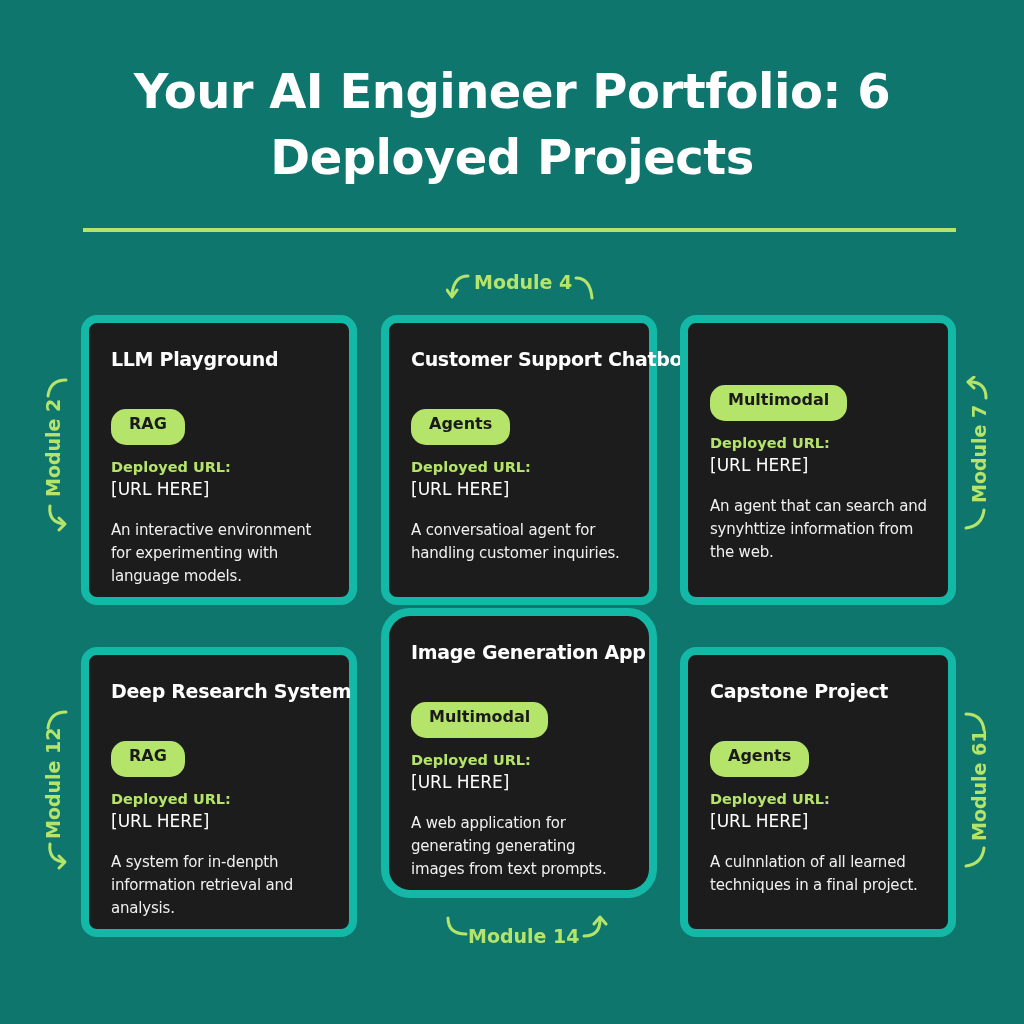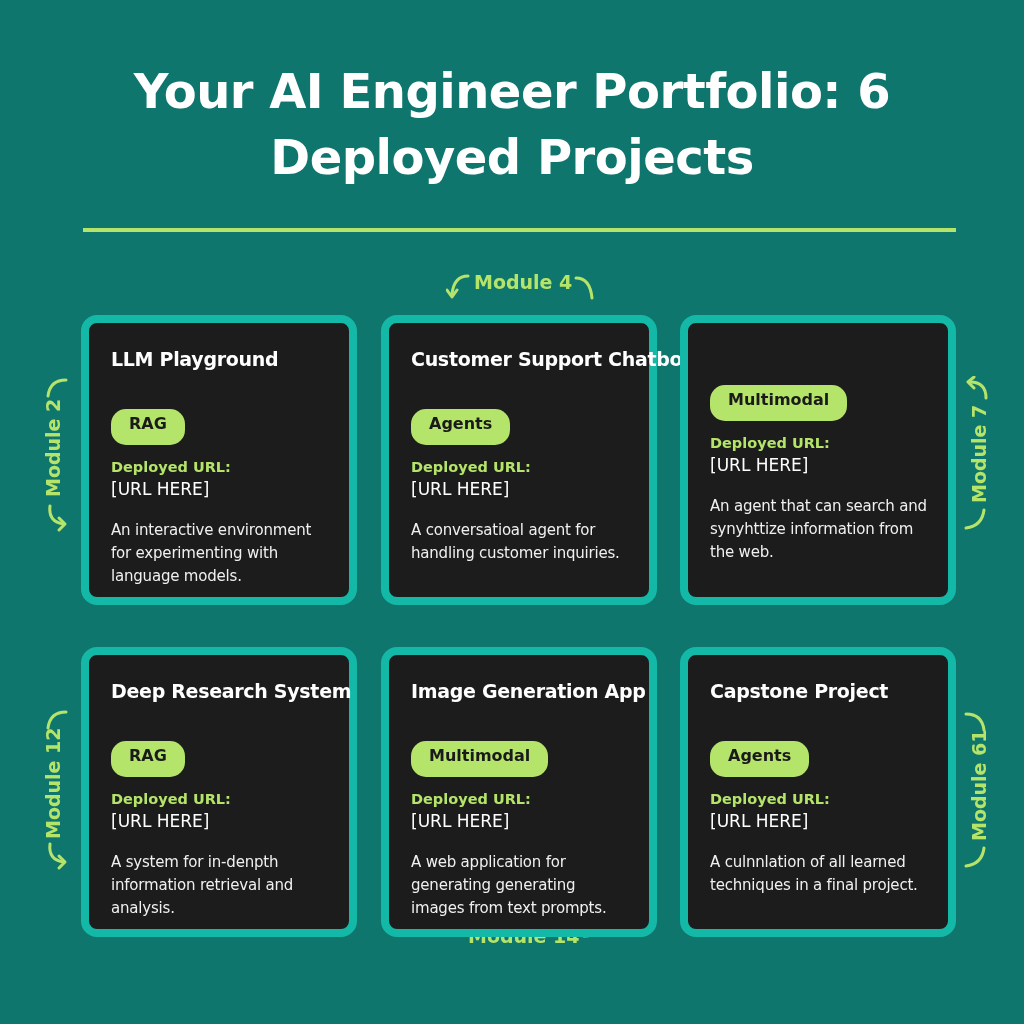--- a/index.html
+++ b/index.html
@@ -202,21 +202,21 @@
   </div>
 
   <div class="card" style="left:81px; top:647px;">
     <div class="card-title">Deep Research System</div>
     <span class="badge">RAG</span>
     <div class="url-label">Deployed URL:</div>
     <div class="url-value"><span>[</span><span class="inner">URL HERE</span><span>]</span></div>
     <div class="desc">A system for in-denpth information retrieval and analysis.</div>
   </div>
 
-  <div class="card" style="left:381px; top:647px;">
+  <div class="card" style="left:381px; top:608px;border-radius:29px;">
     <div class="card-title">Image Generation App</div>
     <span class="badge">Multimodal</span>
     <div class="url-label">Deployed URL:</div>
     <div class="url-value"><span>[</span><span class="inner">URL HERE</span><span>]</span></div>
     <div class="desc">A web application for generating generating images from text prompts.</div>
   </div>
 
   <div class="card" style="left:680px; top:647px;">
     <div class="card-title">Capstone Project</div>
     <span class="badge">Agents</span>

